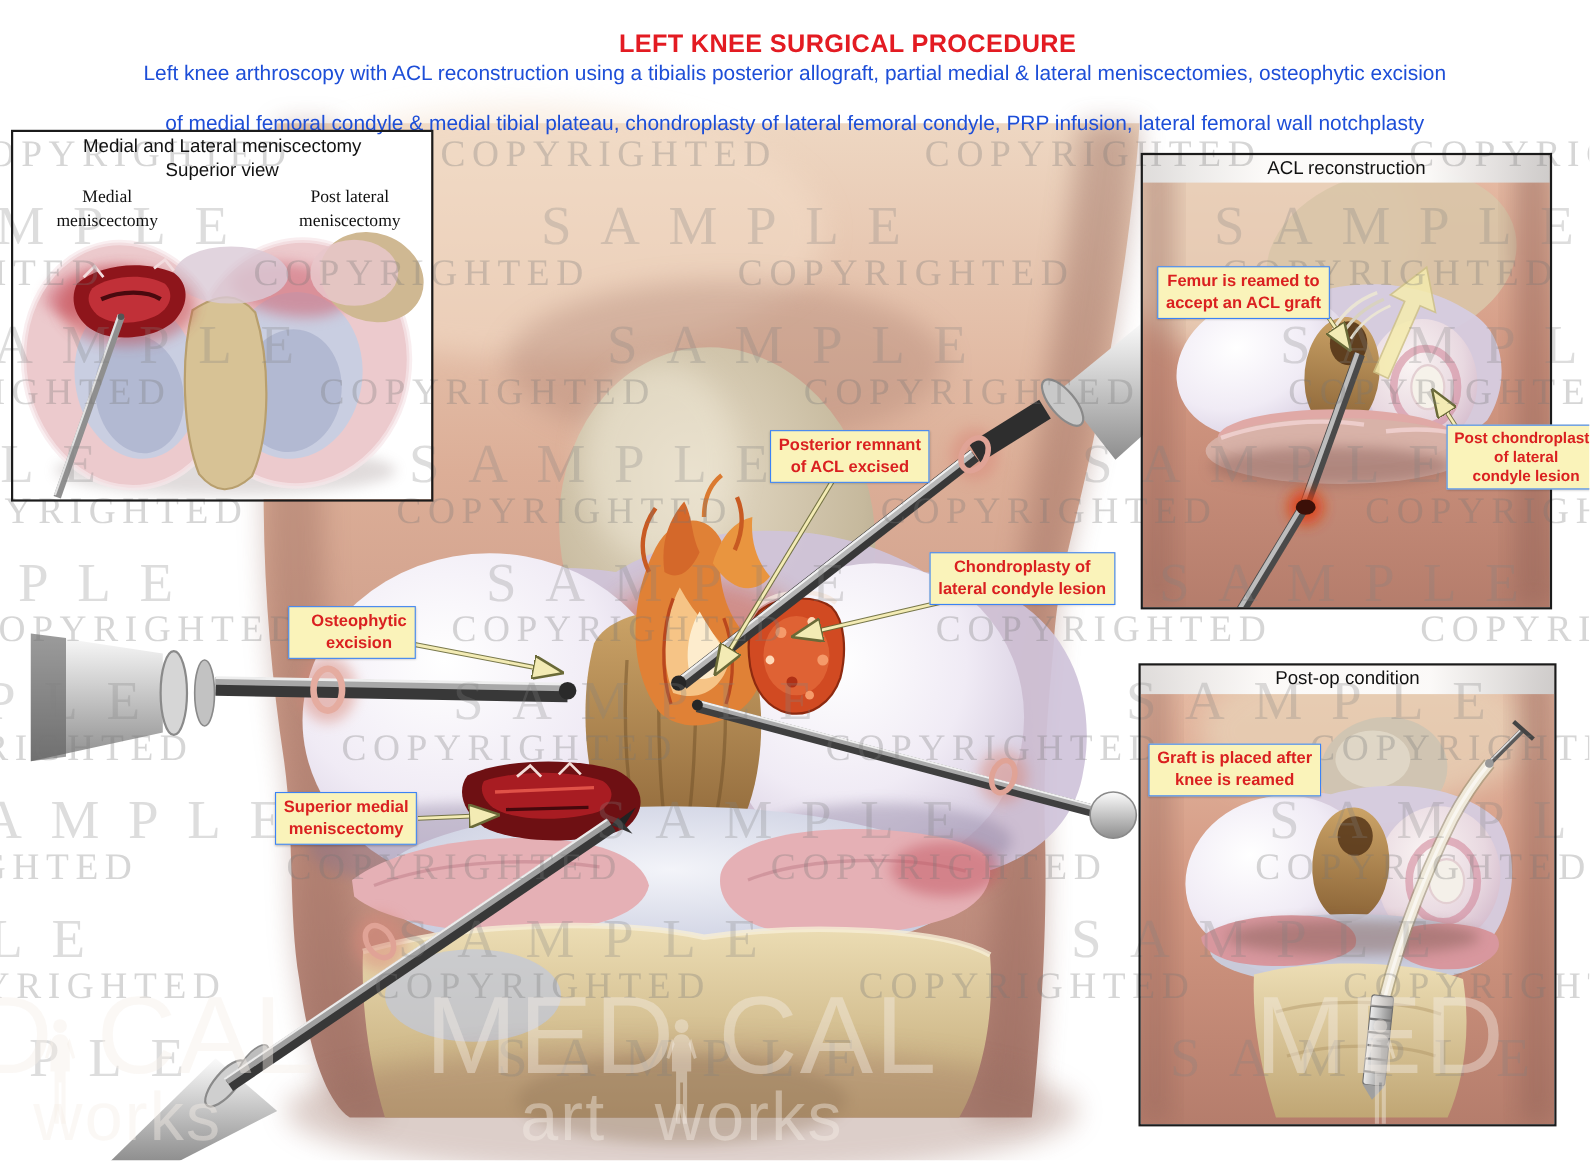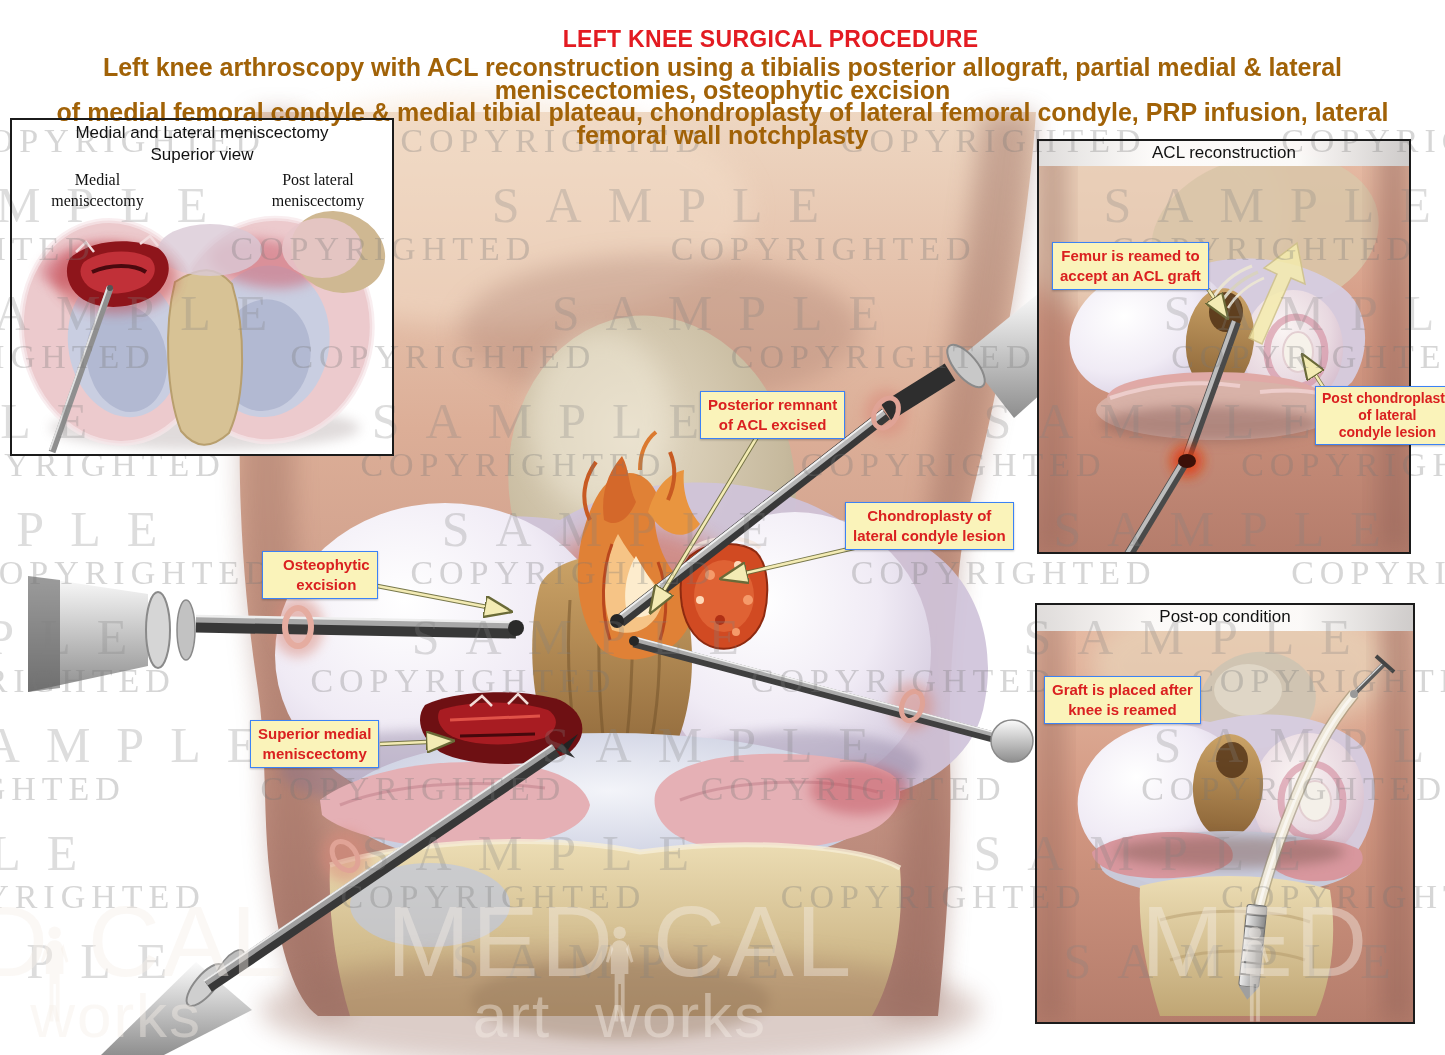--- a/index.html
+++ b/index.html
@@ -4,21 +4,21 @@
 <style>
   html,body{margin:0;padding:0;background:#fff;}
   #page{position:relative;width:1445px;height:1055px;overflow:hidden;background:#fff;
         font-family:"Liberation Sans",sans-serif;}
   .abs{position:absolute;}
   .art{left:0;top:0;z-index:1;}
   
   .txt{z-index:3;color:#111;}
   .ctr{text-align:center;}
   .page-title{left:0;top:26px;width:1445px;font-size:23px;font-weight:bold;color:#e31b22;letter-spacing:.3px;margin-left:48px;}
-  .subtitle{left:10px;top:56px;width:1425px;font-size:25px;font-weight:bold;line-height:23px;color:#a16207;}
+  .subtitle{left:10px;top:56px;width:1425px;font-size:19px;font-weight:normal;line-height:23px;color:#1d4ed8;}
   .subtitle2{top:79px;margin-top:22px;}
   .insetA-t1{left:12px;top:123px;width:380px;font-size:17px;}
   .insetA-t2{left:12px;top:145px;width:380px;font-size:17px;}
   .insetA-lab{font-size:16px;line-height:21px;font-family:Liberation Serif, serif;}
   .inset-head{font-size:17px;}
   .front-view{left:470px;top:1053px;width:300px;font-size:17px;}
   
   .inset-border{z-index:3;border:2px solid #1b1b1b;background:transparent;box-sizing:border-box;}
   
   .callout{position:absolute;z-index:4;background:#faf3ba;border:1px solid #3b82f6;color:#da2020;

